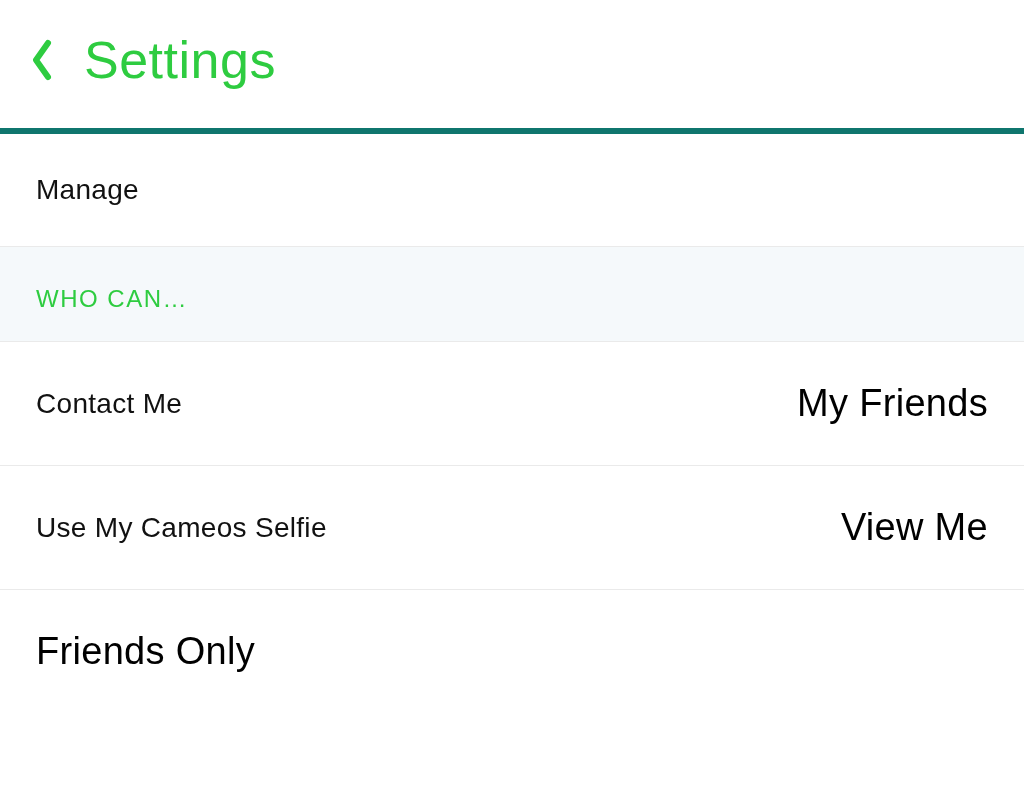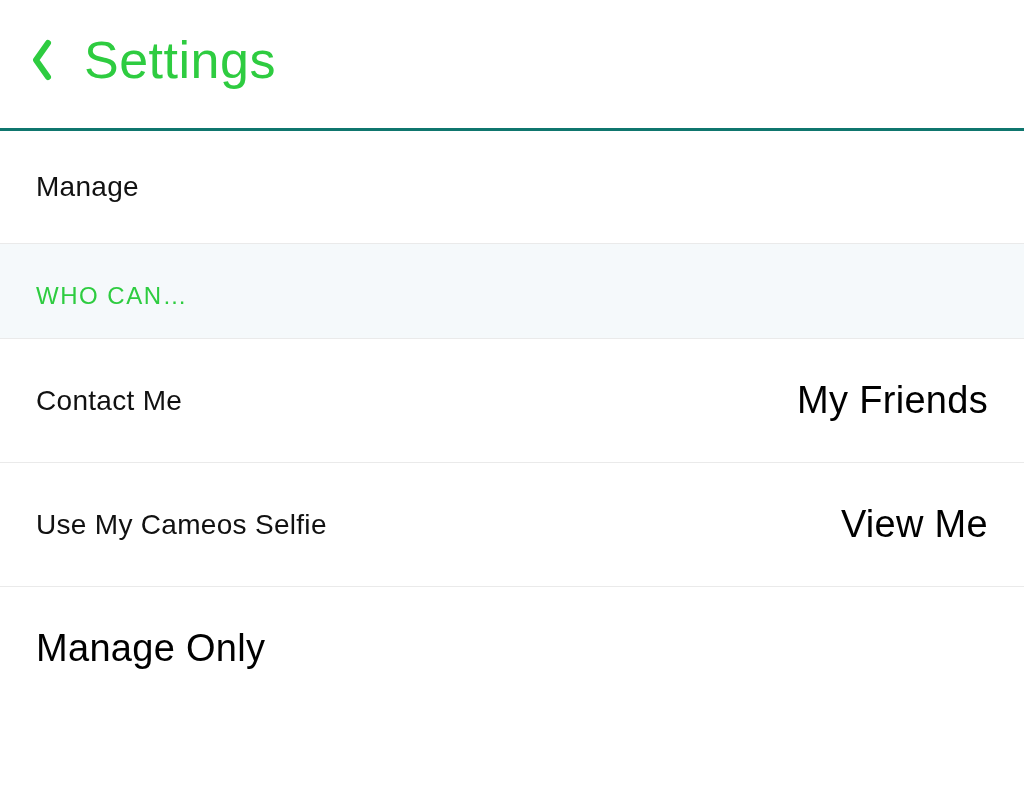--- a/index.html
+++ b/index.html
@@ -11,21 +11,21 @@
       font-family: -apple-system, BlinkMacSystemFont, "Helvetica Neue", Helvetica, Arial, sans-serif;
       background: #ffffff;
       width: 1024px;
       height: 800px;
       overflow: hidden;
     }
     .header {
       display: flex;
       align-items: center;
       padding: 30px 30px 38px 30px;
-      border-bottom: 3px solid #0f766e;
+      border-bottom: 6px solid #0f766e;
     }
     .back-icon {
       color: #2ecc40;
       margin-right: 30px;
       display: flex;
       align-items: center;
     }
     .back-icon svg {
       width: 24px;
       height: 42px;
@@ -92,14 +92,14 @@
   <span class="row-label">Contact Me</span>
   <span class="row-value">My Friends</span>
 </div>
 
 <div class="row">
   <span class="row-label">Use My Cameos Selfie</span>
   <span class="row-value">View Me</span>
 </div>
 
 <div class="row" style="border-bottom:none;">
-  <span class="row-value">Manage Only</span>
+  <span class="row-value">Friends Only</span>
 </div>
 
 </body></html>

